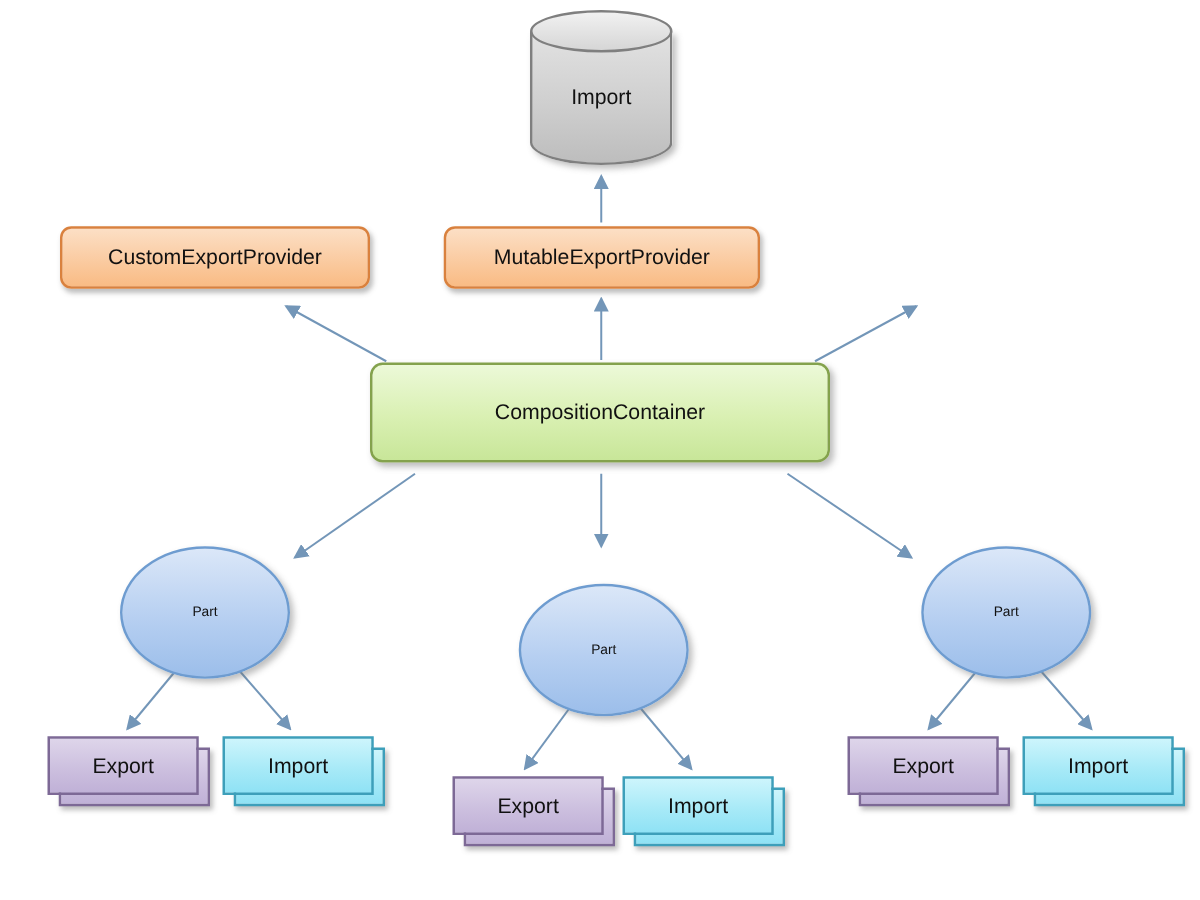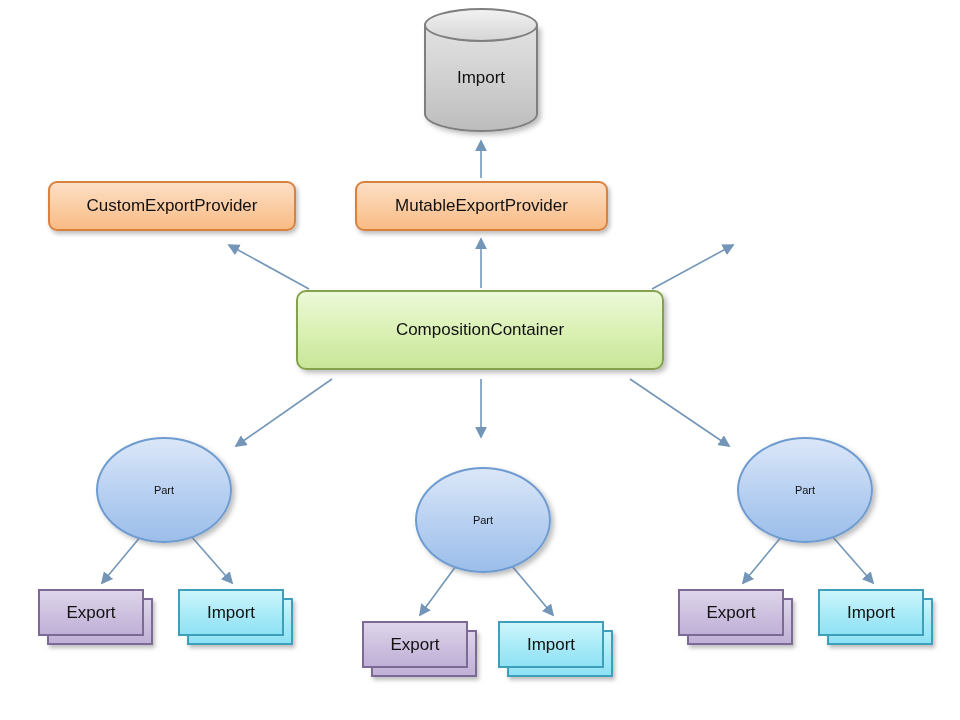--- a/index.html
+++ b/index.html
@@ -64,21 +64,21 @@
     font-size: 11px;
     box-shadow: 3px 3px 5px rgba(110,110,110,0.45);
   }
   .part.p-left   { left: 96px;  top: 437px; }
   .part.p-center { left: 415px; top: 467px; }
   .part.p-right  { left: 737px; top: 437px; }
 
   
   .card-group { position: absolute; width: 116px; height: 57px; z-index: 2; }
   .card-back, .card-front {
-    position: absolute; width: 106px; height: 47px;
+    position: absolute; width: 121px; height: 47px;
   }
   .card-back  { left: 9px; top: 9px; box-shadow: 2px 3px 4px rgba(110,110,110,0.45); }
   .card-front { left: 0; top: 0; display: flex; align-items: center; justify-content: center; font-size: 17px; }
 
   .card-export .card-back, .card-export .card-front {
     background: linear-gradient(180deg, #ded5ea 0%, #cbbede 60%, #c0b1d7 100%);
     border: 2px solid #7d6996;
   }
   .card-import .card-back, .card-import .card-front {
     background: linear-gradient(180deg, #cdf5fc 0%, #a5e9f7 60%, #8fe2f5 100%);

